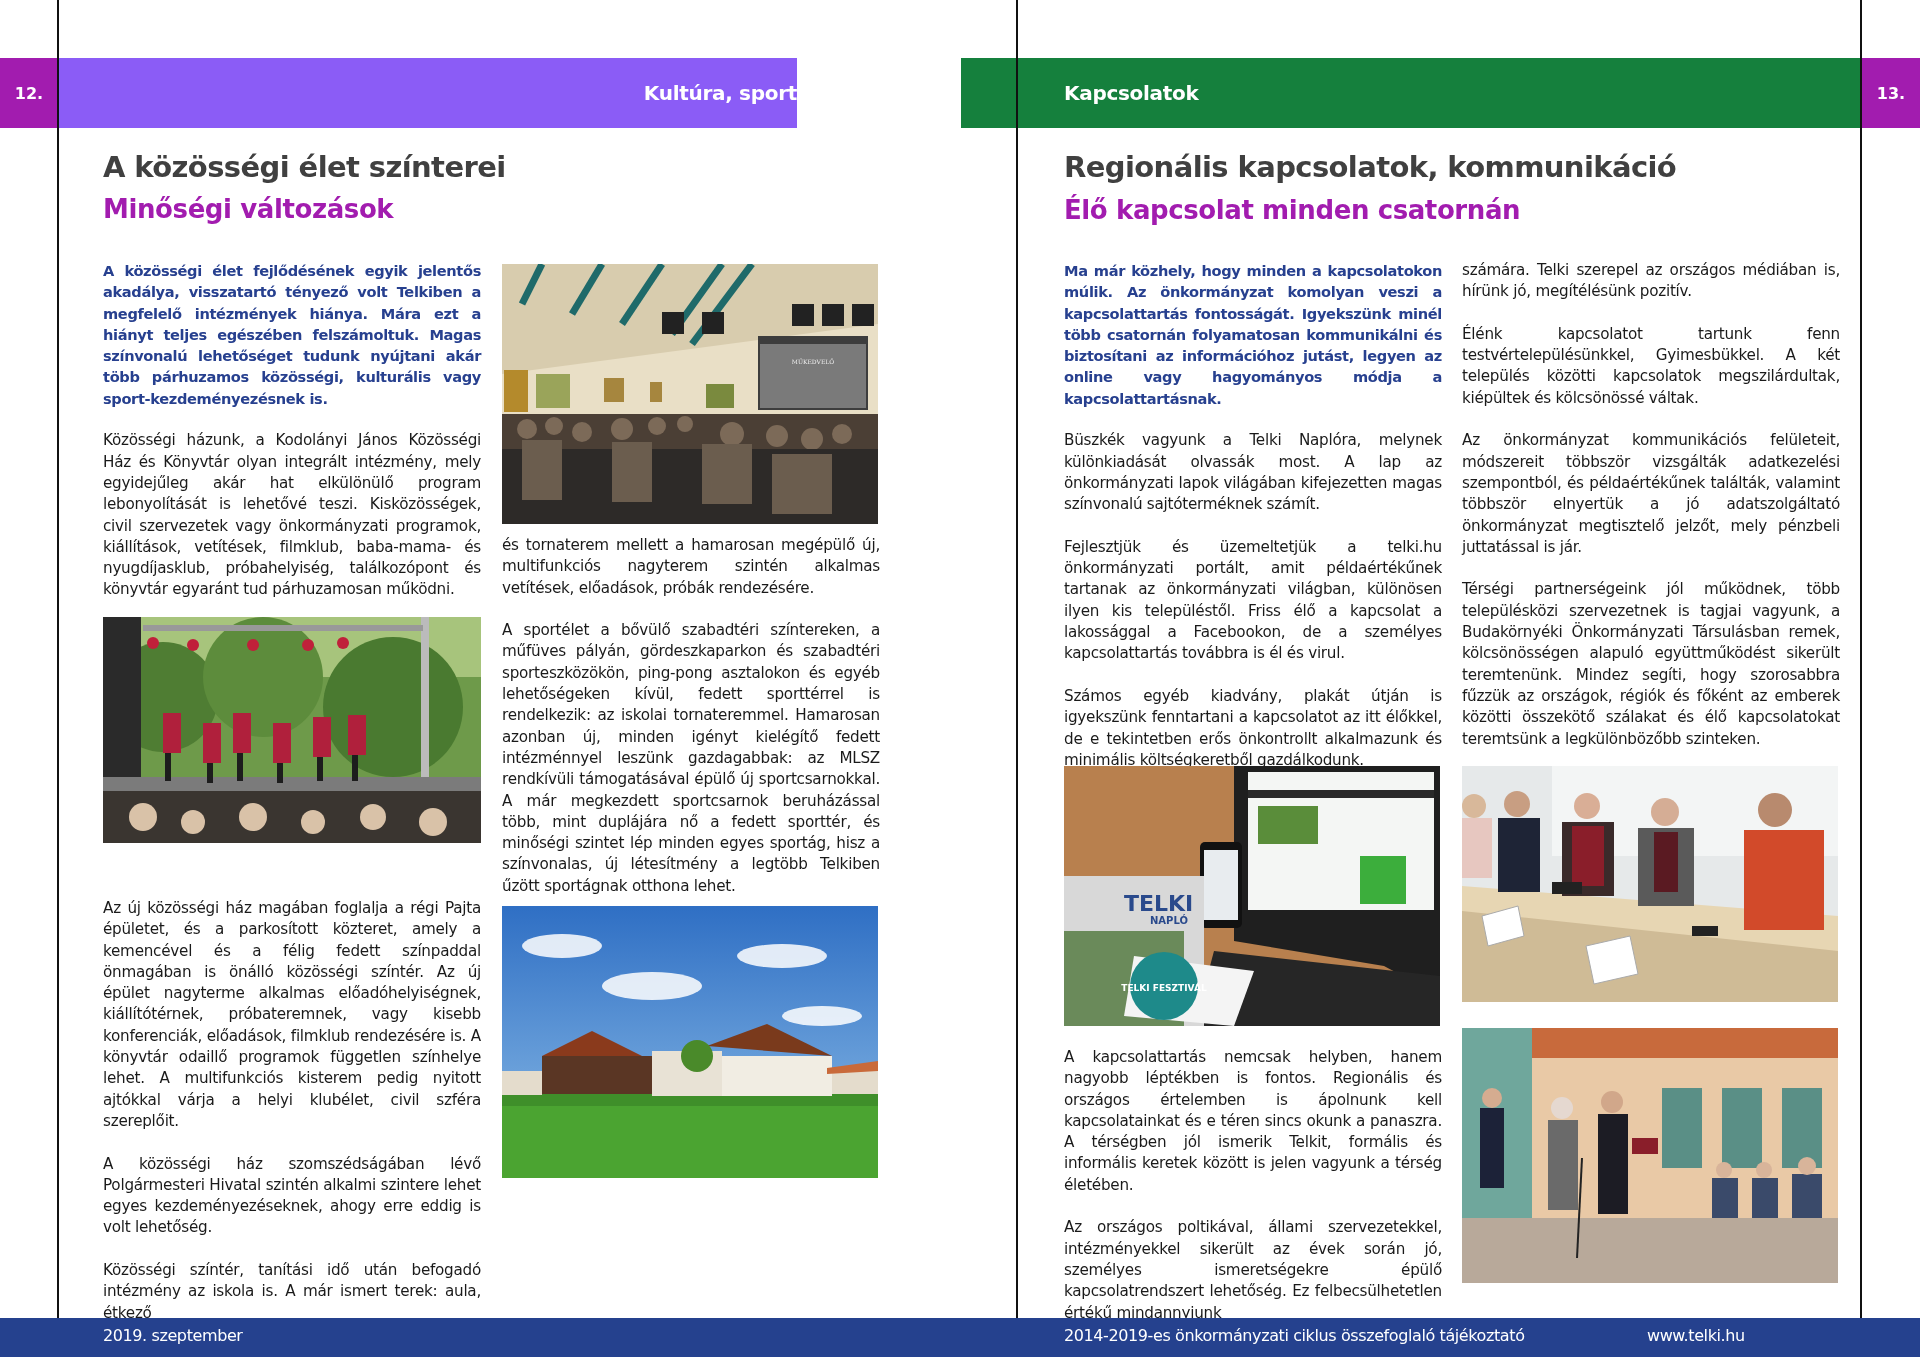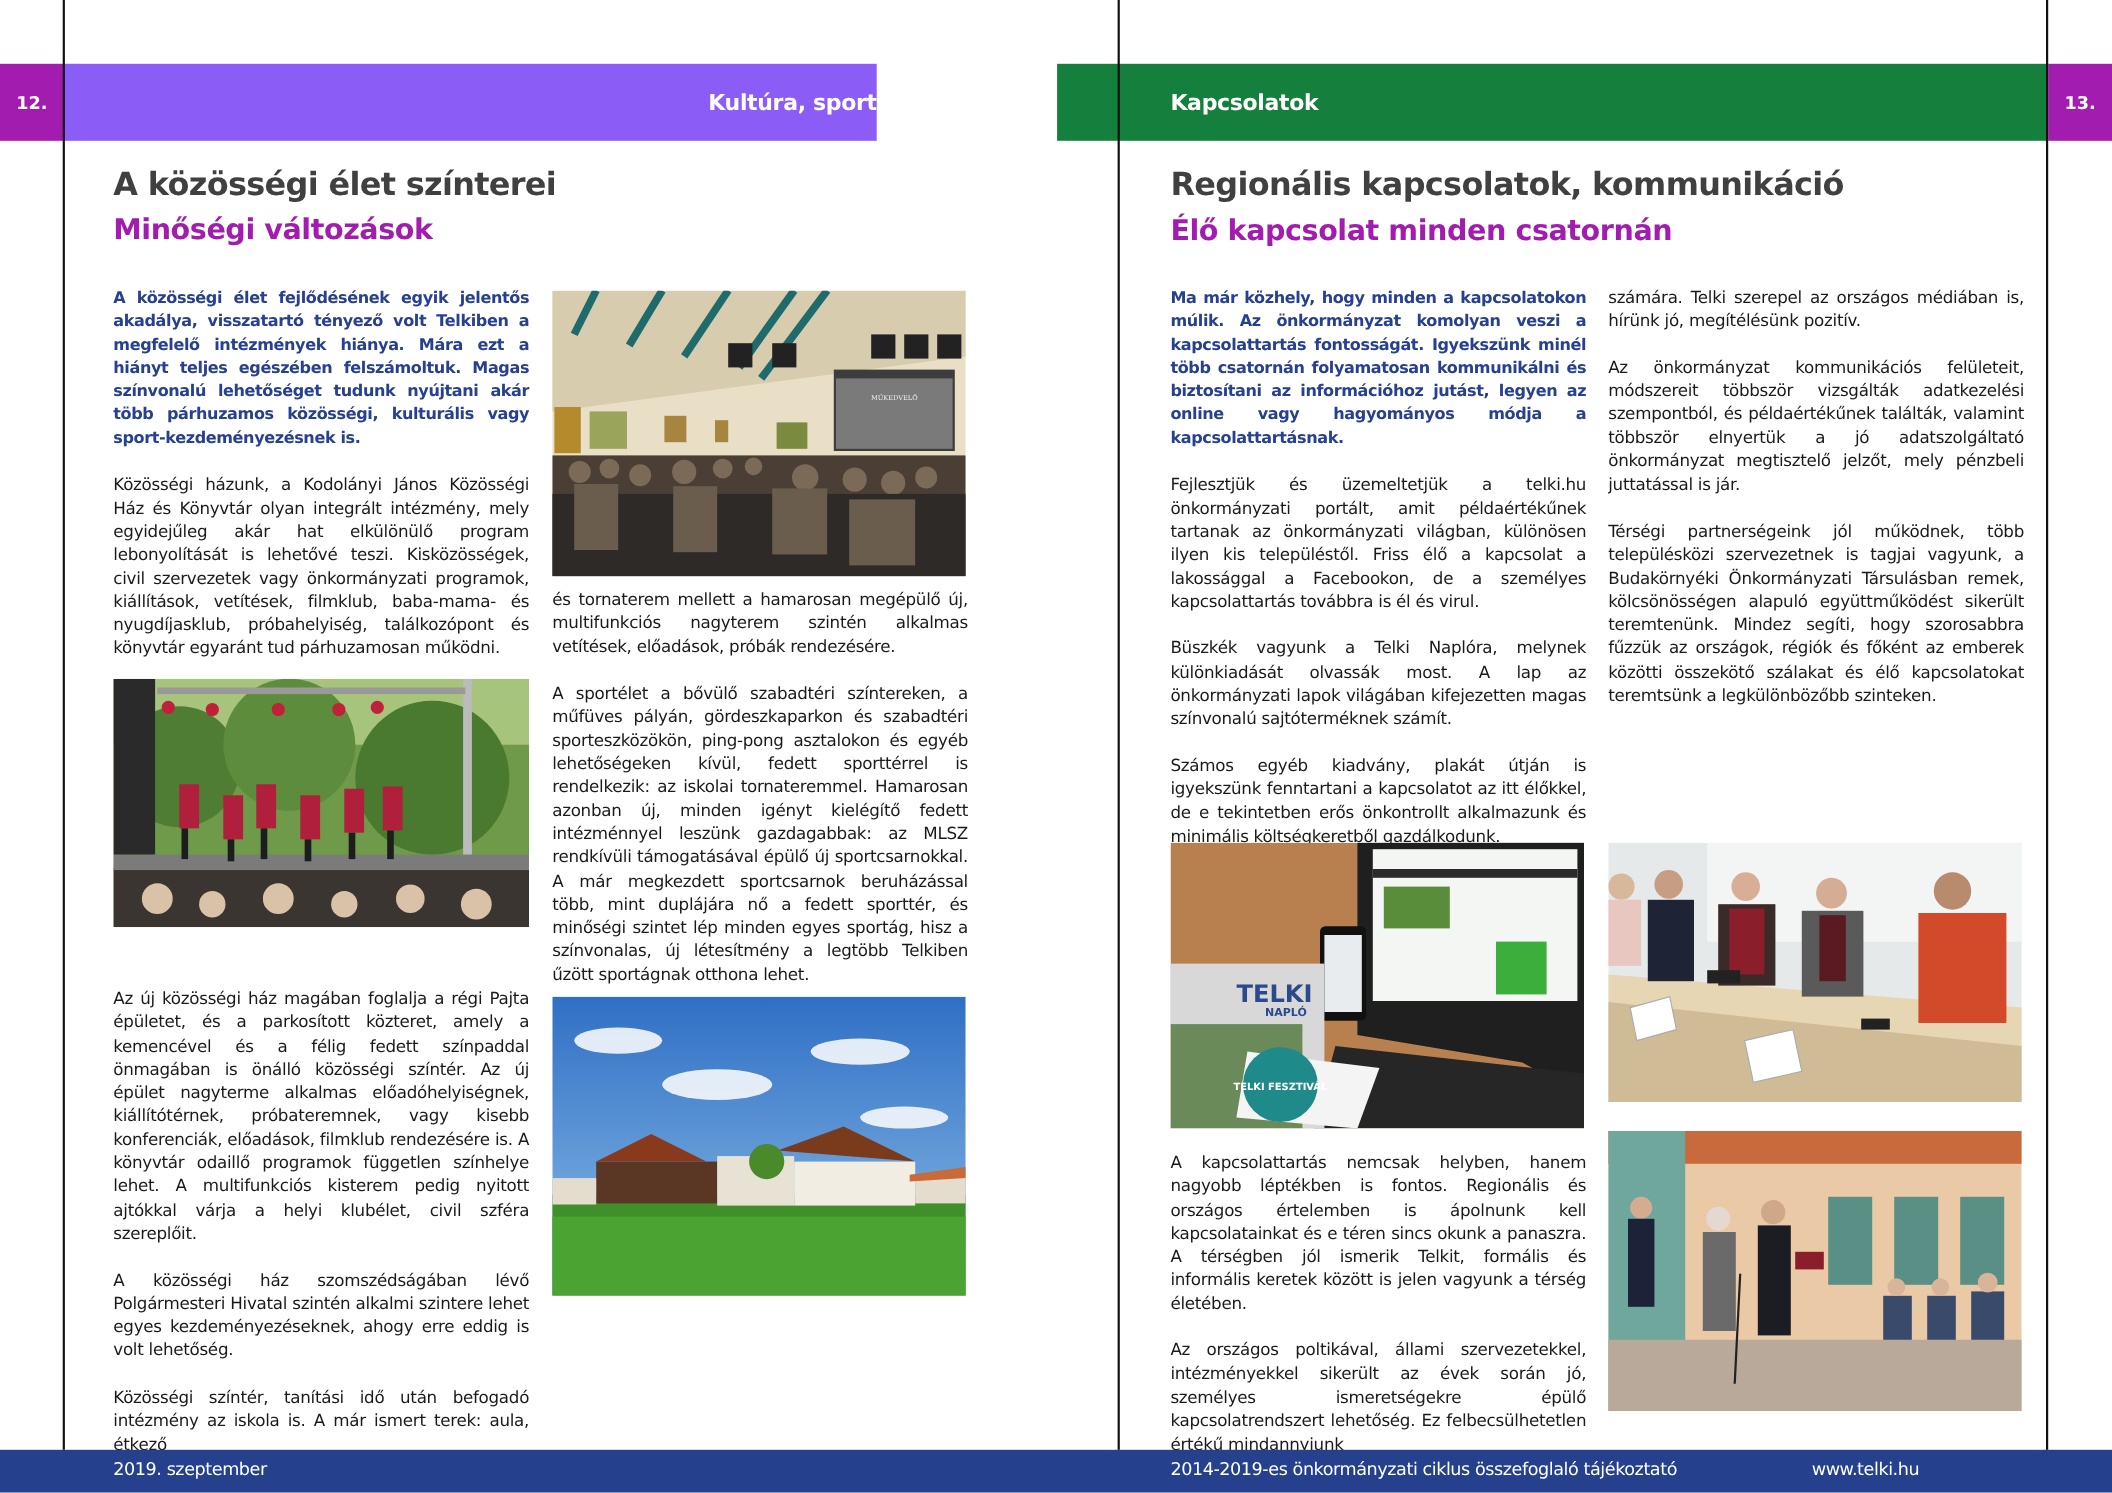--- a/index.html
+++ b/index.html
@@ -187,22 +187,22 @@
     <rect x="220" y="150" width="110" height="40" fill="#f1ede3"></rect>
     <rect x="330" y="162" width="46" height="26" fill="#e4dccc"></rect>
     <polygon points="325,162 376,155 376,165 325,168" fill="#c96a3a"></polygon>
     <rect x="0" y="165" width="40" height="24" fill="#e4dccc"></rect>
     <circle cx="195" cy="150" r="16" fill="#4a8a2a"></circle>
   </svg>
 </div>
 
 <div class="col" style="left:1064px; top:260px">
   <p class="lead">Ma már közhely, hogy minden a kapcsolatokon múlik. Az önkormányzat komolyan veszi a kapcsolattartás fontosságát. Igyekszünk minél több csatornán folyamatosan kommunikálni és biztosítani az információhoz jutást, legyen az online vagy hagyományos módja a kapcsolattartásnak.</p>
+  <p>Büszkék vagyunk a Telki Naplóra, melynek különkiadását olvassák most. A lap az önkormányzati lapok világában kifejezetten magas színvonalú sajtóterméknek számít.</p>
   <p>Fejlesztjük és üzemeltetjük a telki.hu önkormányzati portált, amit példaértékűnek tartanak az önkormányzati világban, különösen ilyen kis településtől. Friss élő a kapcsolat a lakossággal a Facebookon, de a személyes kapcsolattartás továbbra is él és virul.</p>
-  <p>Büszkék vagyunk a Telki Naplóra, melynek különkiadását olvassák most. A lap az önkormányzati lapok világában kifejezetten magas színvonalú sajtóterméknek számít.</p>
   <p class="last">Számos egyéb kiadvány, plakát útján is igyekszünk fenntartani a kapcsolatot az itt élőkkel, de e tekintetben erős önkontrollt alkalmazunk és minimális költségkeretből gazdálkodunk.</p>
 </div>
 <div class="photo" style="left:1064px; top:766px; width:376px; height:260px">
   <svg viewBox="0 0 376 260" preserveAspectRatio="none">
     <rect width="376" height="260" fill="#b8804e"></rect>
     <polygon points="170,0 376,0 376,230 320,200 170,175" fill="#1f1f1f"></polygon>
     <rect x="184" y="6" width="186" height="138" fill="#f4f6f4"></rect>
     <rect x="184" y="24" width="186" height="8" fill="#2a2a2a"></rect>
     <rect x="194" y="40" width="60" height="38" fill="#5a8d3a"></rect>
     <rect x="296" y="90" width="46" height="48" fill="#3cae3c"></rect>
@@ -218,20 +218,21 @@
     <text x="100" y="225" fill="#fff" font-size="9" font-weight="bold" text-anchor="middle" font-family="DejaVu Sans, sans-serif">TELKI FESZTIVÁL</text>
   </svg>
 </div>
 <div class="col" style="left:1064px; top:1047px">
   <p>A kapcsolattartás nemcsak helyben, hanem nagyobb léptékben is fontos. Regionális és országos értelemben is ápolnunk kell kapcsolatainkat és e téren sincs okunk a panaszra. A térségben jól ismerik Telkit, formális és informális keretek között is jelen vagyunk a térség életében.</p>
   <p class="last">Az országos poltikával, állami szervezetekkel, intézményekkel sikerült az évek során jó, személyes ismeretségekre épülő kapcsolatrendszert lehetőség. Ez felbecsülhetetlen értékű mindannyiunk</p>
 </div>
 
 <div class="col" style="left:1462px; top:260px">
   <p>számára. Telki szerepel az országos médiában is, hírünk jó, megítélésünk pozitív.</p>
+  <p>Élénk kapcsolatot tartunk fenn testvértelepülésünkkel, Gyimesbükkel. A két település közötti kapcsolatok megszilárdultak, kiépültek és kölcsönössé váltak.</p>
   <p>Az önkormányzat kommunikációs felületeit, módszereit többször vizsgálták adatkezelési szempontból, és példaértékűnek találták, valamint többször elnyertük a jó adatszolgáltató önkormányzat megtisztelő jelzőt, mely pénzbeli juttatással is jár.</p>
   <p class="last">Térségi partnerségeink jól működnek, több településközi szervezetnek is tagjai vagyunk, a Budakörnyéki Önkormányzati Társulásban remek, kölcsönösségen alapuló együttműködést sikerült teremtenünk. Mindez segíti, hogy szorosabbra fűzzük az országok, régiók és főként az emberek közötti összekötő szálakat és élő kapcsolatokat teremtsünk a legkülönbözőbb szinteken.</p>
 </div>
 <div class="photo" style="left:1462px; top:766px; width:376px; height:236px">
   <svg viewBox="0 0 376 236" preserveAspectRatio="none">
     <rect width="376" height="236" fill="#e6e9ea"></rect>
     <rect x="90" y="0" width="286" height="90" fill="#f3f5f5"></rect>
     <polygon points="0,120 376,150 376,236 0,236" fill="#e7d6b3"></polygon>
     <polygon points="0,145 376,185 376,236 0,236" fill="#cfbb96"></polygon>
     <g>

